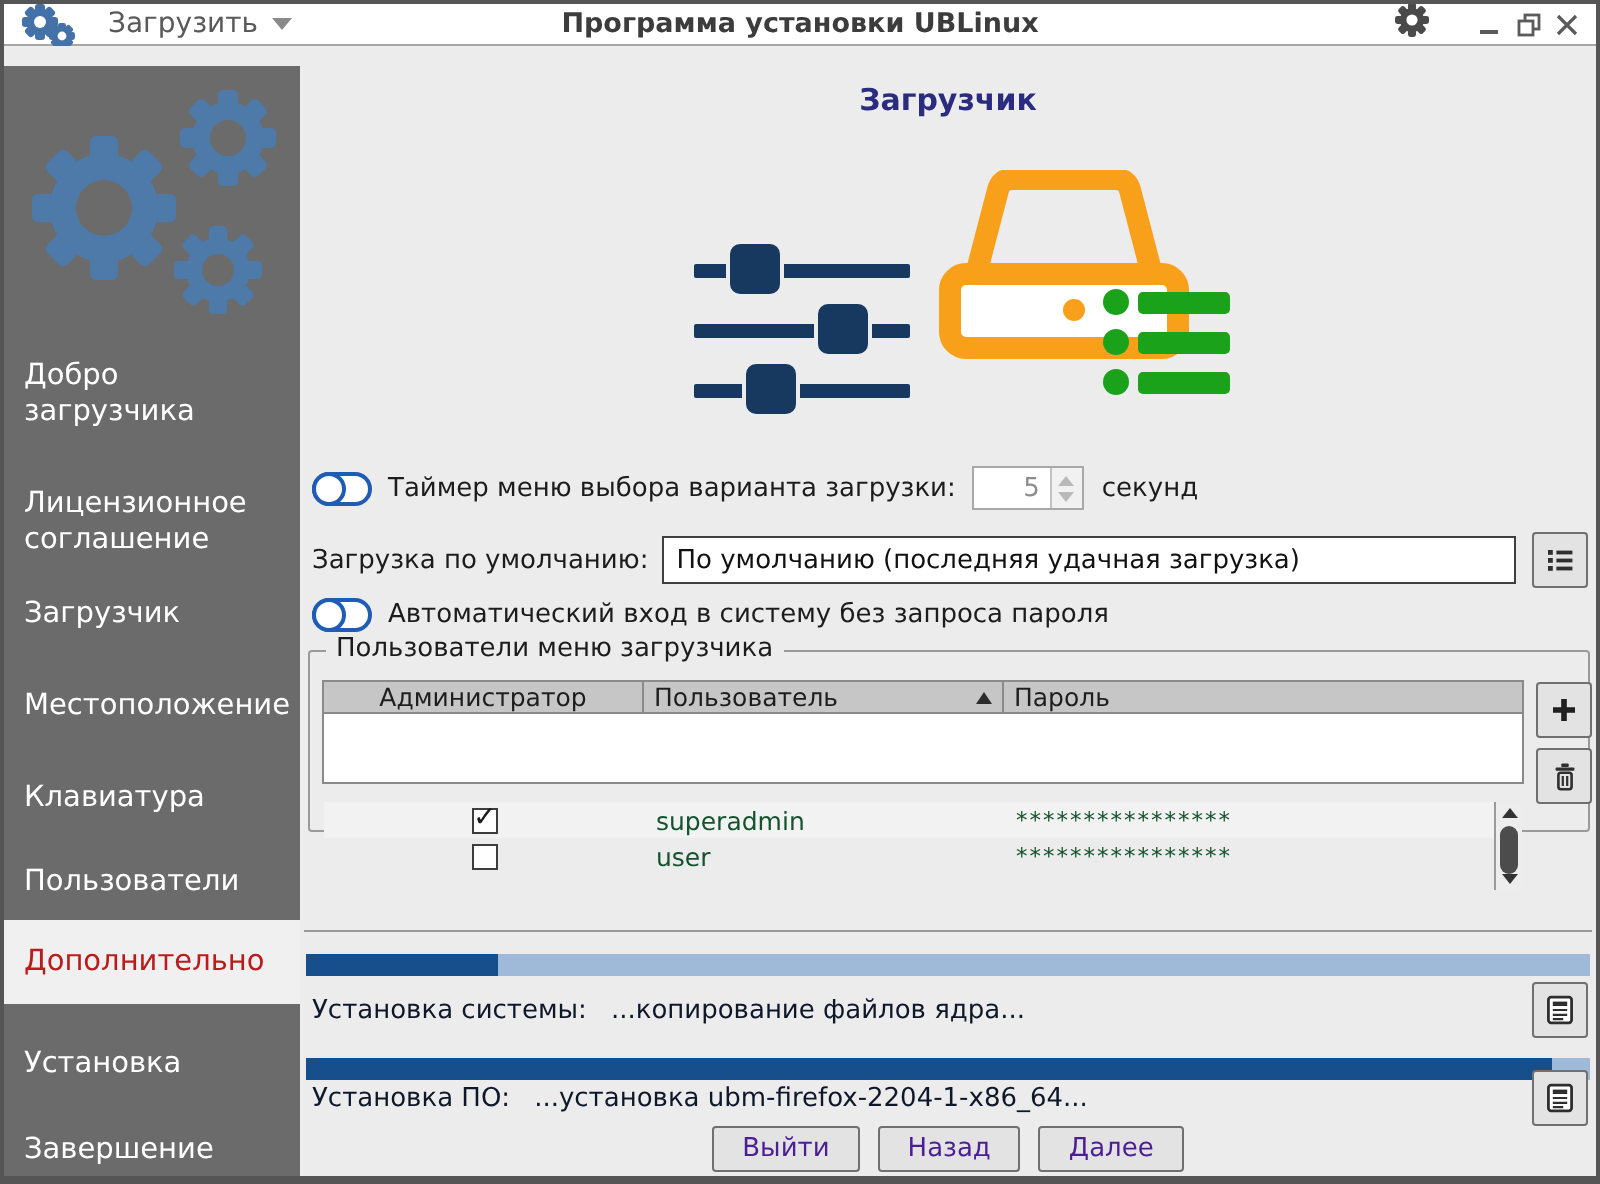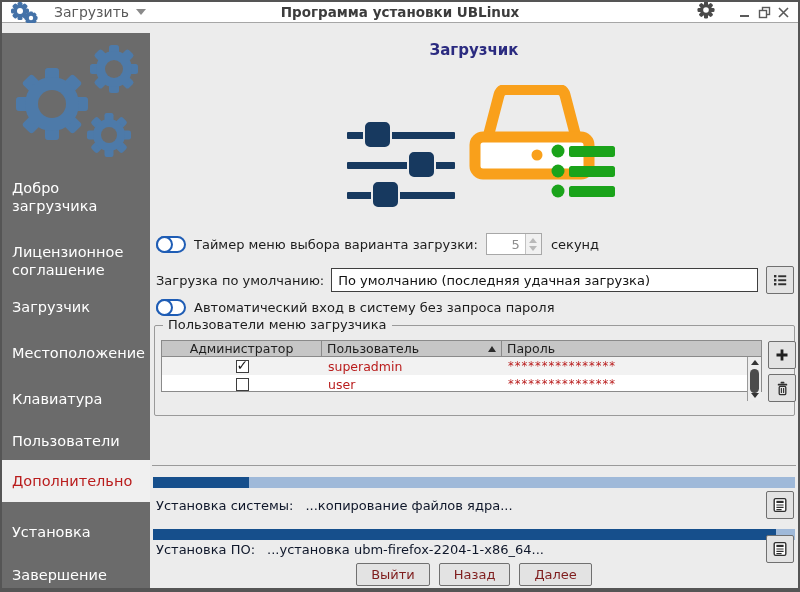--- a/index.html
+++ b/index.html
@@ -41,30 +41,30 @@
   .spin-arrows { width:16px; border-left:1px solid #c2c2c2; background:#f1f1f1; display:flex; flex-direction:column; align-items:center; justify-content:center; gap:3px; }
   .tri-up-s { width:0; height:0; border-left:4px solid transparent; border-right:4px solid transparent; border-bottom:5px solid #b9b9b9; }
   .tri-down-s { width:0; height:0; border-left:4px solid transparent; border-right:4px solid transparent; border-top:5px solid #b9b9b9; }
   .unit { margin-left:9px; }
   .text-input { flex:1; height:24px; border:1px solid #3f3f3f; background:#fff; font-size:13px; color:#111; padding:0 6px; margin-left:7px; font-family:"DejaVu Sans", sans-serif; outline:none; }
   .sq-btn { width:28px; height:28px; background:#e3e3e3; border:1px solid #707070; border-radius:2px; display:flex; align-items:center; justify-content:center; flex:0 0 auto; }
   .row-btn { margin-left:8px; }
   
   .groupbox { position:absolute; left:4px; right:3px; top:292px; height:91px; border:1px solid #9a9a9a; border-radius:2px; }
   .groupbox .legend { position:absolute; top:-9px; left:8px; background:#ececec; padding:0 5px; font-size:13px; color:#1c1c1c; }
-  .utable { position:absolute; left:6px; top:14px; width:601px; height:52px; border:1px solid #8a8a8a; background:#fff; display:flex; flex-direction:column; }
+  .utable { position:absolute; left:6px; top:14px; width:601px; height:52px; border:1px solid #8a8a8a; background:#fff; display:flex; flex-direction:column;gap:44px; }
   .thead { display:flex; height:17px; background:#c6c6c6; border-bottom:1px solid #8a8a8a; font-size:12.5px; color:#1e1e1e; }
   .th { display:flex; align-items:center; padding:0 5px; border-right:1px solid #8a8a8a; }
   .th.c-admin { width:160px; justify-content:center; }
   .th.c-user  { width:180px; justify-content:space-between; }
   .th.c-pass  { flex:1; border-right:none; }
   .sort-asc { width:0; height:0; border-left:4px solid transparent; border-right:4px solid transparent; border-bottom:6px solid #2c2c2c; margin-left:6px; }
   .tbody { position:relative; flex:1; display:flex; }
   .rows { flex:1; }
-  .trow { display:flex; height:18px; font-size:12.5px; color:#b91c1c; align-items:center; }
+  .trow { display:flex; height:18px; font-size:12.5px; color:#14532d; align-items:center; }
   .trow.odd { background:#f2f2f2; }
   .td { padding:0 6px; overflow:hidden; white-space:nowrap; }
   .td.c-admin { width:160px; display:flex; justify-content:center; }
   .td.c-user  { width:180px; }
   .td.c-pass  { flex:1; font-size:11.5px; letter-spacing:1px; }
   .checkbox { width:13px; height:13px; border:1px solid #3d3d3d; background:#fff; position:relative; }
   .checkbox.checked::after { content:"✓"; position:absolute; left:0px; top:-4px; font-size:14px; color:#1a1a1a; }
   .vscroll { width:14px; background:#ededed; border-left:1px solid #9a9a9a; display:flex; flex-direction:column; align-items:center; }
   .vscroll .tri-up { width:0;height:0;border-left:4px solid transparent;border-right:4px solid transparent;border-bottom:5px solid #333; margin-top:3px; }
   .vscroll .tri-down { width:0;height:0;border-left:4px solid transparent;border-right:4px solid transparent;border-top:5px solid #333; margin-bottom:3px; }
@@ -76,21 +76,21 @@
   .sep { position:absolute; left:2px; right:2px; top:432px; height:1px; background:#9a9a9a; }
   .pbar { position:absolute; left:3px; right:3px; height:11px; background:#9fb9d9; overflow:hidden; }
   .pbar .fill { height:100%; background:#164f8c; }
   .pbar.p1 { top:444px; } .pbar.p2 { top:496px; }
   .prog-row { position:absolute; left:6px; right:4px; display:flex; align-items:center; font-size:13px; color:#0f172a; }
   .prog-row .status { margin-left:12px; }
   .prog-row .sq-btn { margin-left:auto; }
   .prog-row.r1 { top:458px; } .prog-row.r2 { top:502px; }
   
   .footer { position:absolute; left:0; right:0; top:530px; display:flex; justify-content:center; gap:9px; }
-  .footer button { background:#e3e3e3; border:1px solid #707070; border-radius:2px; font-size:13px; color:#7f1d1d; padding:3px 14px; font-family:"DejaVu Sans", sans-serif; }
+  .footer button { background:#e3e3e3; border:1px solid #707070; border-radius:2px; font-size:13px; color:#4c1d95; padding:3px 14px; font-family:"DejaVu Sans", sans-serif; }
 </style>
 </head>
 <body>
 
 <div id="window">
 
   <div id="topbar">
     <span class="logo">
       <svg width="28" height="22" viewBox="0 0 28 22">
         <g fill="#4472a8">

